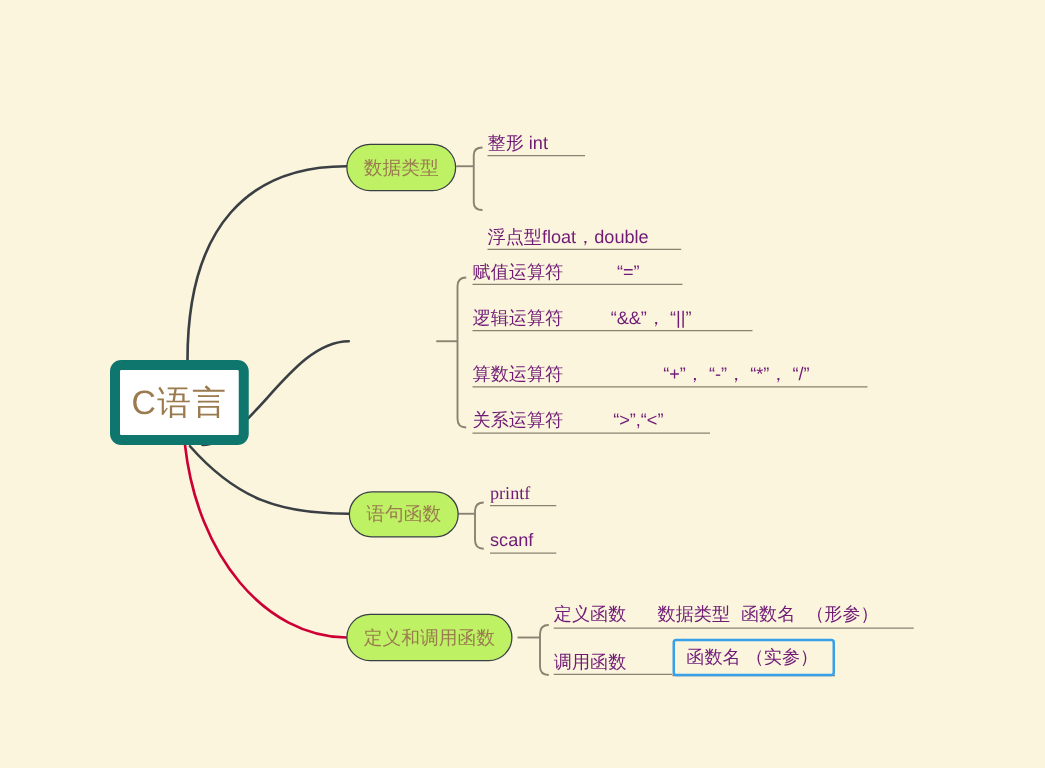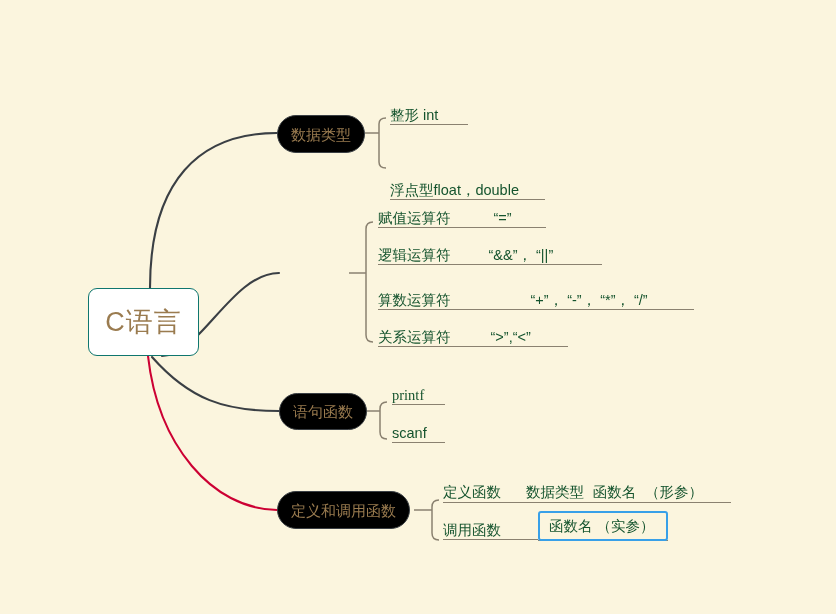--- a/index.html
+++ b/index.html
@@ -28,38 +28,38 @@
     pointer-events: none;
   }
   
   .root-node {
     position: absolute;
     left: 88px;
     top: 288px;
     width: 111px;
     height: 68px;
     background: #FFFFFF;
-    border: 1px solid #0f766e;
+    border: 8px solid #0f766e;
     border-radius: 9px;
     box-sizing: border-box;
     display: flex;
     align-items: center;
     justify-content: center;
   }
   .root-node .root-label {
     font-size: 27px;
     color: #9A7B4F;
     letter-spacing: 1px;
     line-height: 1;
     white-space: nowrap;
   }
   
   .branch-node {
     position: absolute;
-    background: #000000;
+    background: #bef264;
     border: 1.6px solid #3A3F44;
     border-radius: 26px;
     box-sizing: border-box;
     display: flex;
     align-items: center;
     justify-content: center;
     padding: 0 13px;
   }
   .branch-node .branch-label {
     font-size: 15px;
@@ -73,21 +73,21 @@
     box-sizing: border-box;
     display: flex;
     align-items: flex-end;
     white-space: nowrap;
     border-bottom: 1.4px solid #8A8170;
     padding-bottom: 2px;
     height: 25px;
   }
   .leaf .leaf-text {
     font-size: 14.5px;
-    color: #14532d;
+    color: #701a75;
     line-height: 1;
     white-space: nowrap;
   }
   .leaf .leaf-text.sub {
     display: inline-block;
   }
   .leaf.selected {
     border: 2px solid #38A0E8;
     border-bottom: 2px solid #38A0E8;
     border-radius: 3px;

